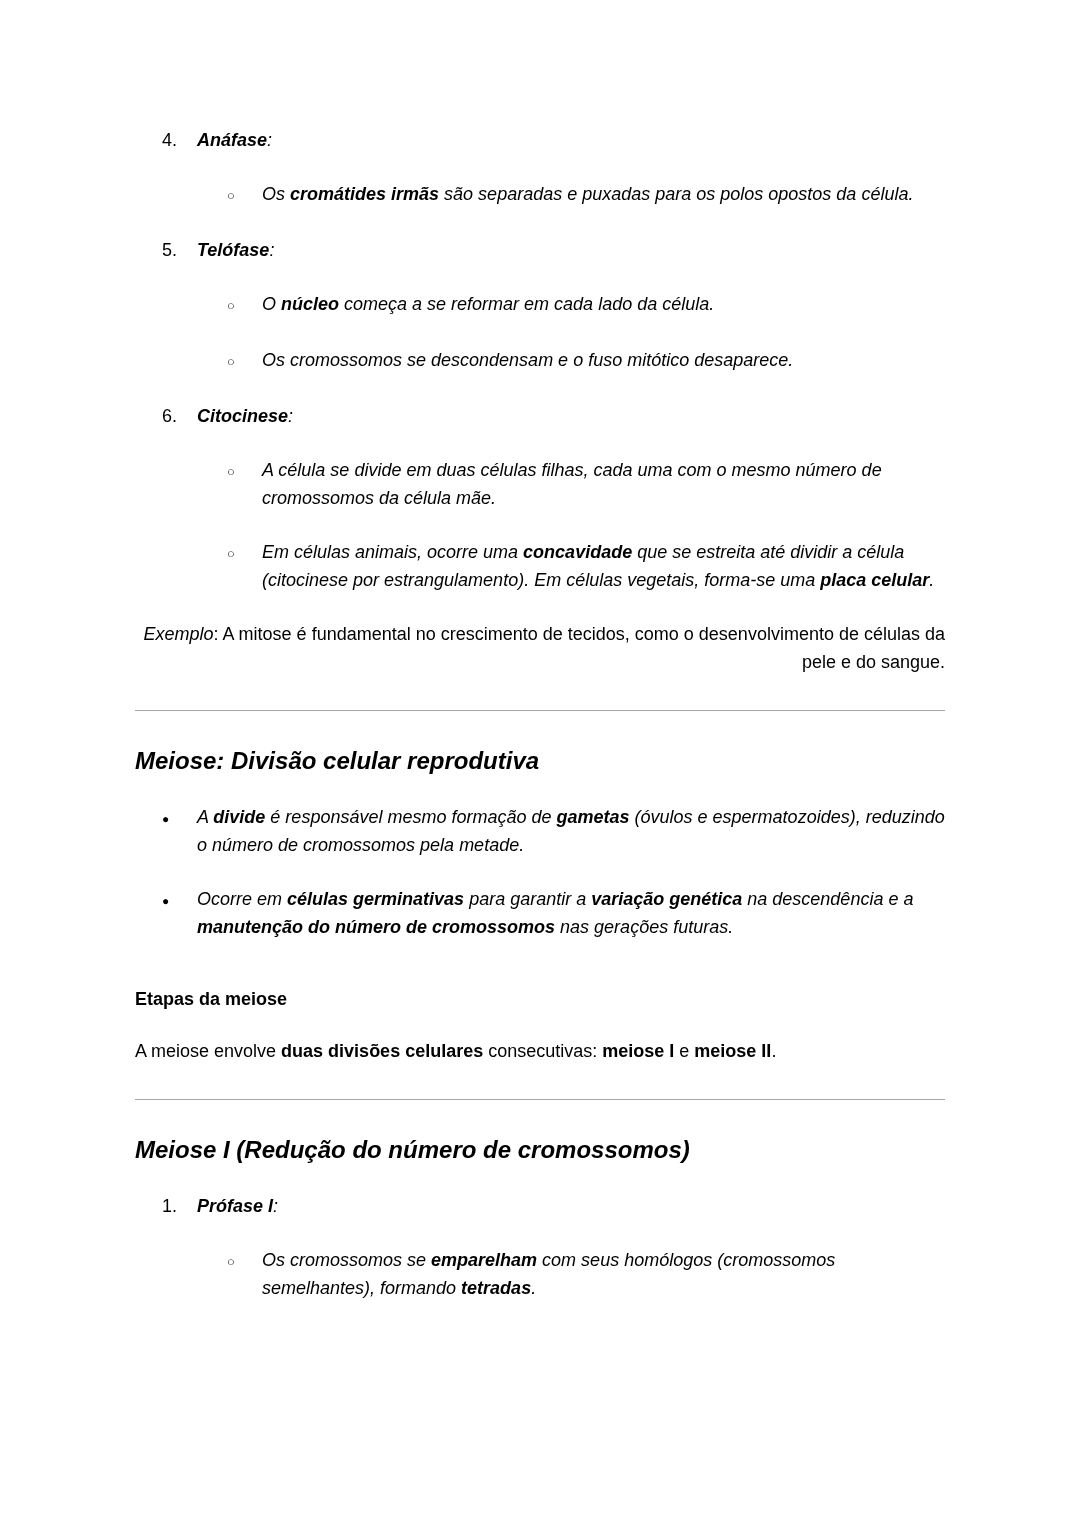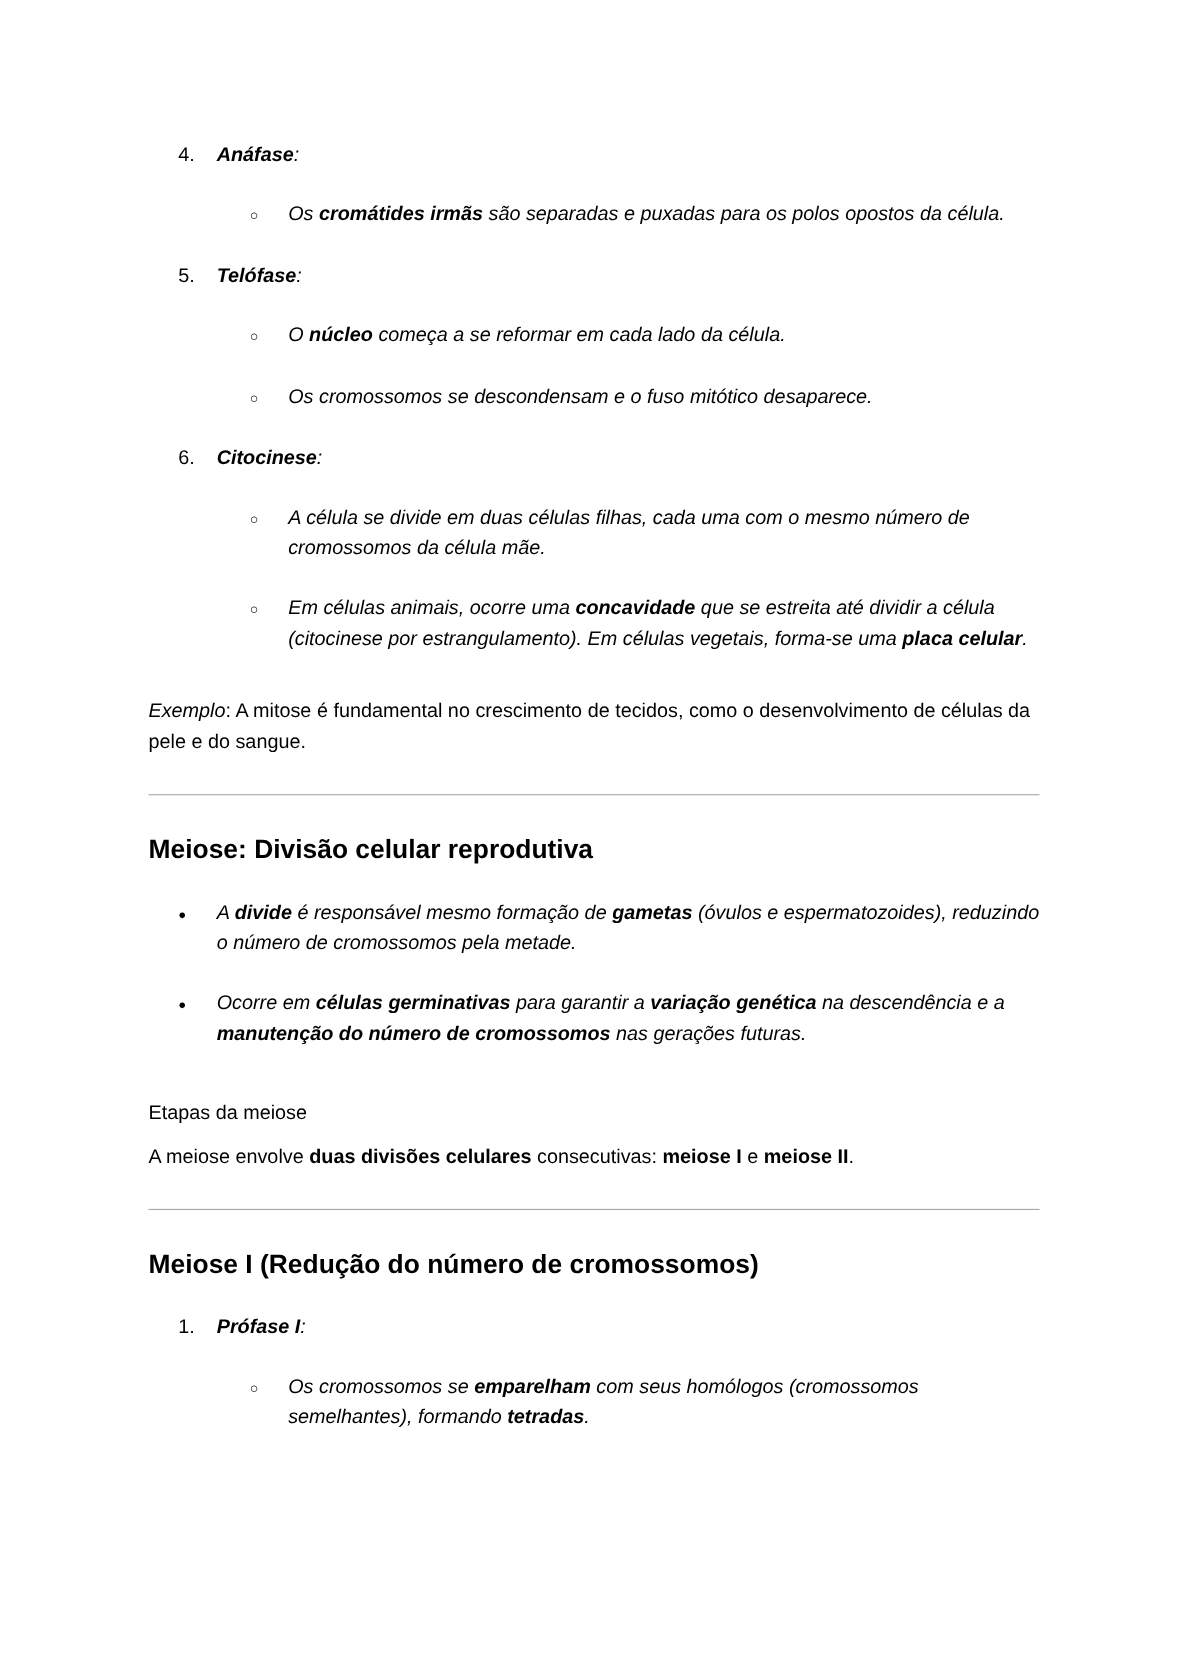--- a/index.html
+++ b/index.html
@@ -25,39 +25,40 @@
   .li-num .num{ flex:0 0 35px; }
   
   .li-sub{ display:flex; margin:0 0 26px 0; padding-left:92px; }
   
   .li-disc{ display:flex; margin:0 0 26px 0; padding-left:27px; }
   .marker{ flex:0 0 35px; }
   .marker .hollow{ font-size:13px; }
   .marker .disc{ font-size:12px; }
   .txt{ flex:1 1 auto;font-style:italic; }
   .para{ margin:0 0 26px 0; }
-  .example{ margin-top:38px; }
+  .example{ margin-top:26px;text-align:right; }
   strong{ font-weight:700; }
   em{ font-style:italic; }
   hr.rule{
     border:none;
     border-top:1px solid var(--rule);
     margin:34px 0 34px 0;
   }
   h2{
     font-size:24px;
     line-height:32px;
     font-weight:700;
     margin:22px 0 26px 0;
+    font-style:italic;
   }
   h3{
     font-size:18px;
     line-height:28px;
-    font-weight:400;
-    margin:44px 0 12px 0;
+    font-weight:700;
+    margin:44px 0 24px 0;
   }
 </style>
 </head>
 <body>
 
 <div class="page">
 
   <div class="li-num">
     <span class="num">4.</span>
     <div class="txt"><strong>Anáfase</strong><span>:</span></div>

